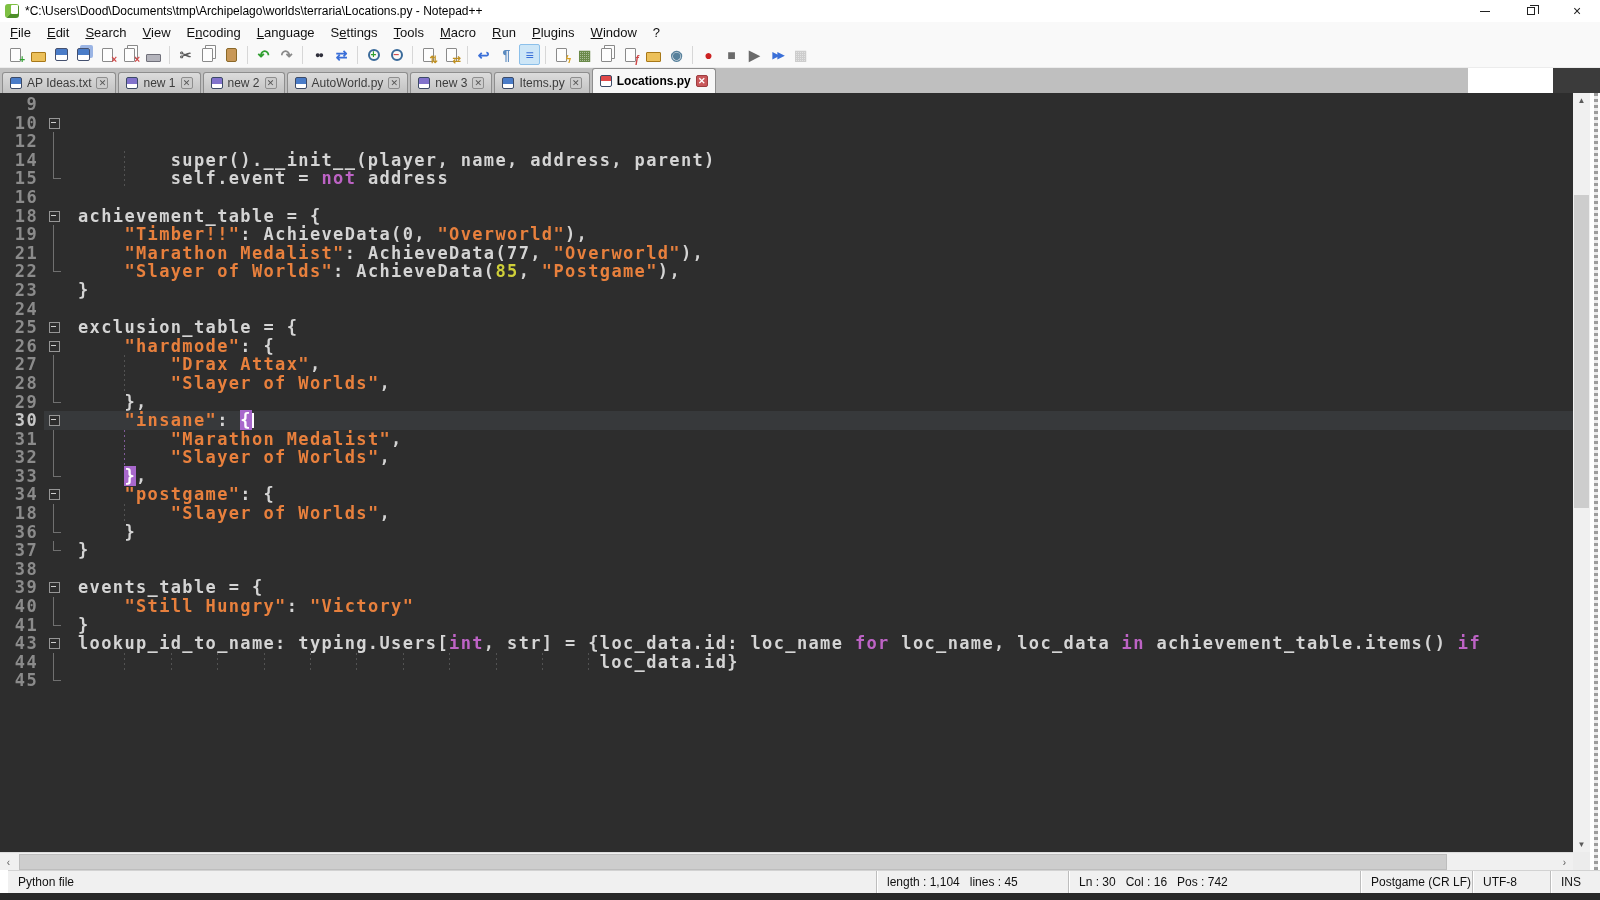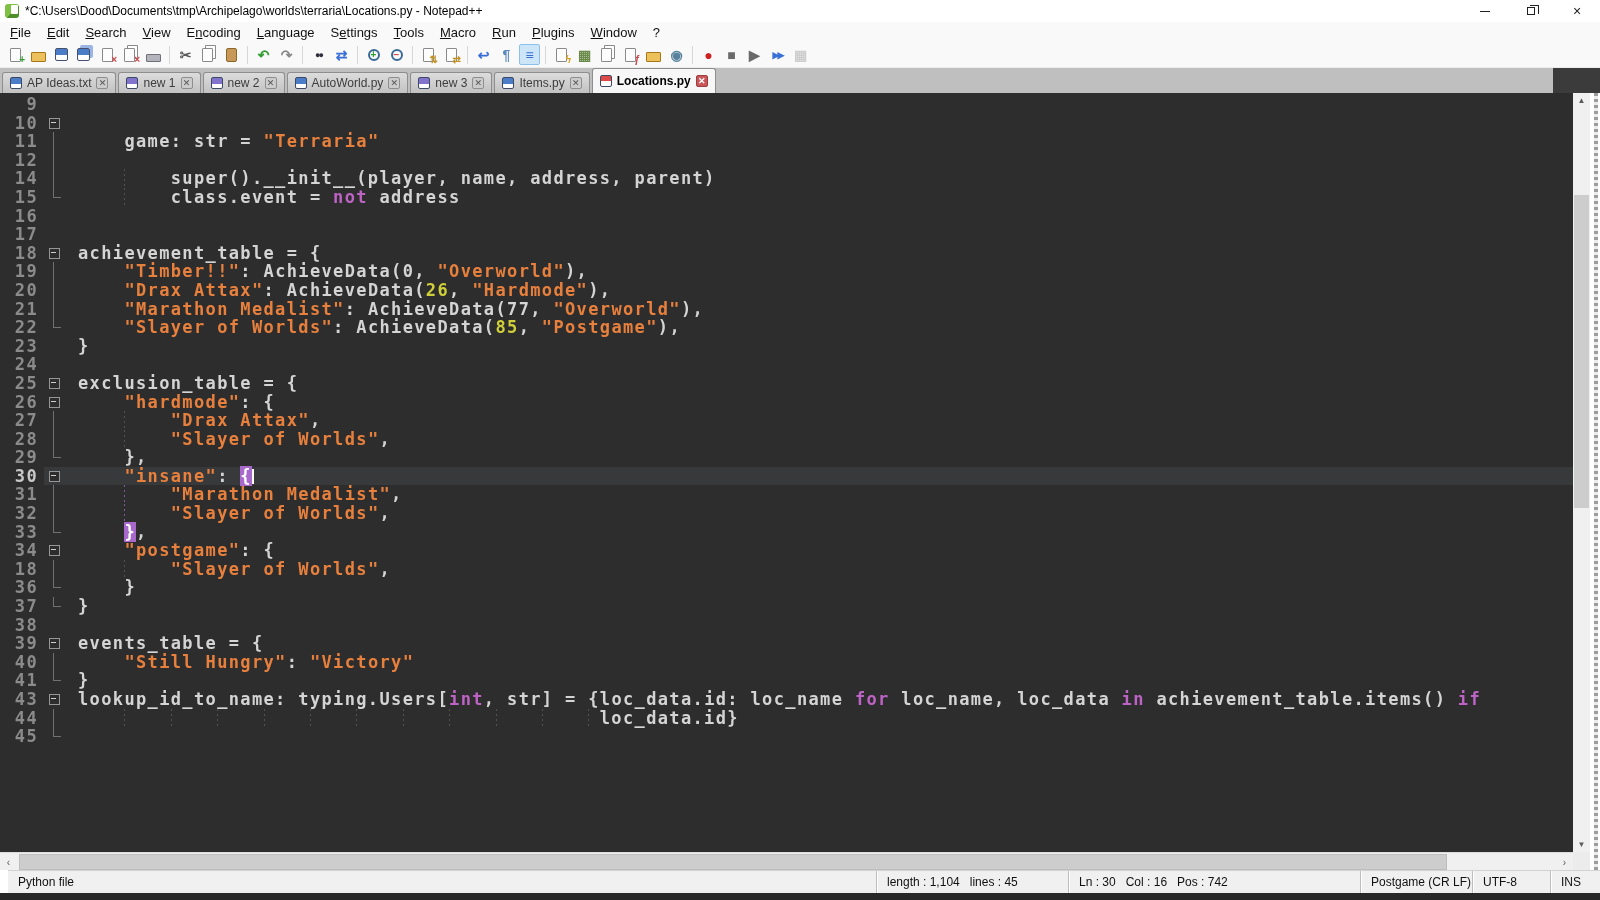--- a/index.html
+++ b/index.html
@@ -40,21 +40,21 @@
   .b-floppy2{width:13px;height:13px;border:1px solid #44506e;border-radius:2px;box-shadow:3px -3px 0 0 #9ab4e4;margin-left:-2px}
   .b-folder{width:15px;height:10px;background:#ecc05a;border:1px solid #a87818;border-radius:1px;margin-top:4px}
   .b-printer{width:15px;height:8px;background:#b4b4bc;border:1px solid #70707a;border-radius:1px;margin-top:6px}
   .b-clip{width:11px;height:14px;background:#c89858;border:1px solid #8a6828;border-radius:2px}
   .b-mag{width:12px;height:12px;border:2px solid #3a6a9a;border-radius:50%;display:flex;align-items:center;justify-content:center}
   .tbadge{position:absolute;right:0;bottom:-1px;font-size:10px;font-weight:bold;line-height:10px}
   .tglyph{font-size:14px;font-weight:bold;line-height:14px;white-space:nowrap}
   .b-mag .mglyph{font-size:10px;font-weight:bold;line-height:8px}
 
   
-  #tabbar{top:68px;left:0;width:1600px;height:25px;background:#bfbfbf;display:flex;align-items:flex-end;padding-left:2px}
+  #tabbar{top:68px;left:0;width:1468px;height:25px;background:#bfbfbf;display:flex;align-items:flex-end;padding-left:2px}
   #tabbar-corner{top:68px;left:1553px;width:47px;height:25px;background:#3b3b3b}
   .tab{height:21px;display:flex;align-items:center;gap:5px;padding:0 7px;background:linear-gradient(#dcdcdc,#c2c2c2);border:1px solid #8e8e8e;border-bottom:0;border-radius:3px 3px 0 0;margin-right:2px;font-size:12px;color:#3c3c3c;flex:none}
   .tab.active{height:25px;background:#f7f7f7;color:#000;font-weight:bold}
   .tflop{width:12px;height:12px;border:1px solid #3c4a66;border-radius:2px;flex:none}
   .tclose{width:12px;height:12px;border:1px solid #8e8e8e;border-radius:2px;background:#cccccc;color:#555;font-size:9px;line-height:10px;text-align:center;flex:none}
   .tab.active .tclose{background:#c9575a;border-color:#9e3d40;color:#fff}
 
   
   #editor{top:93px;left:0;width:1573px;height:759px;background:var(--ebg);padding-top:2px;overflow:hidden;
           font-family:"DejaVu Sans Mono",monospace;font-weight:bold;font-size:17px;letter-spacing:1.36px;line-height:18.6px}
@@ -282,29 +282,26 @@
       <span>Locations.py</span>
       <span class="tclose">✕</span>
     </div>
   </div>
 <div id="tabbar-corner" class="abs"></div>
 
 <div id="lborder" class="abs"></div>
 <div id="editor" class="abs">
     <div class="row"><span class="gut">9</span><span class="fold"></span><span class="code"></span></div>
     <div class="row"><span class="gut">10</span><span class="fold f-s"></span></div>
-    <div class="row"><span class="gut">11</span><span class="fold f-l"></span><span class="code"><span>    game: str = </span><span class="ts">"Terraria"</span></span></div>
     <div class="row"><span class="gut">12</span><span class="fold f-l"></span><span class="code"></span></div>
     <div class="row"><span class="gut">14</span><span class="fold f-l"></span><span class="code"><span>        super().__init__(player, name, address, parent)</span></span><span class="guide" style="left: 124.4px;"></span></div>
-    <div class="row"><span class="gut">15</span><span class="fold f-e"></span><span class="code"><span>        class.event = </span><span class="tk">not</span><span> address</span></span><span class="guide" style="left: 124.4px;"></span></div>
+    <div class="row"><span class="gut">15</span><span class="fold f-e"></span><span class="code"><span>        self.event = </span><span class="tk">not</span><span> address</span></span><span class="guide" style="left: 124.4px;"></span></div>
     <div class="row"><span class="gut">16</span><span class="fold"></span><span class="code"></span></div>
-    <div class="row"><span class="gut">17</span><span class="fold"></span><span class="code"></span></div>
     <div class="row"><span class="gut">18</span><span class="fold f-s"></span><span class="code"><span>achievement_table = {</span></span></div>
     <div class="row"><span class="gut">19</span><span class="fold f-l"></span><span class="code"><span>    </span><span class="ts">"Timber!!"</span><span>: AchieveData(0, </span><span class="ts">"Overworld"</span><span>),</span></span></div>
-    <div class="row"><span class="gut">20</span><span class="fold f-l"></span><span class="code"><span>    </span><span class="ts">"Drax Attax"</span><span>: AchieveData(</span><span class="tn">26</span><span>, </span><span class="ts">"Hardmode"</span><span>),</span></span></div>
     <div class="row"><span class="gut">21</span><span class="fold f-l"></span><span class="code"><span>    </span><span class="ts">"Marathon Medalist"</span><span>: AchieveData(77, </span><span class="ts">"Overworld"</span><span>),</span></span></div>
     <div class="row"><span class="gut">22</span><span class="fold f-e"></span><span class="code"><span>    </span><span class="ts">"Slayer of Worlds"</span><span>: AchieveData(</span><span class="tn">85</span><span>, </span><span class="ts">"Postgame"</span><span>),</span></span></div>
     <div class="row"><span class="gut">23</span><span class="fold"></span><span class="code"><span>}</span></span></div>
     <div class="row"><span class="gut">24</span><span class="fold"></span><span class="code"></span></div>
     <div class="row"><span class="gut">25</span><span class="fold f-s"></span><span class="code"><span>exclusion_table = {</span></span></div>
     <div class="row"><span class="gut">26</span><span class="fold f-s"></span><span class="code"><span>    </span><span class="ts">"hardmode"</span><span>: {</span></span></div>
     <div class="row"><span class="gut">27</span><span class="fold f-l"></span><span class="code"><span>        </span><span class="ts">"Drax Attax"</span><span>,</span></span><span class="guide" style="left: 124.4px;"></span></div>
     <div class="row"><span class="gut">28</span><span class="fold f-l"></span><span class="code"><span>        </span><span class="ts">"Slayer of Worlds"</span><span>,</span></span><span class="guide" style="left: 124.4px;"></span></div>
     <div class="row"><span class="gut">29</span><span class="fold f-e"></span><span class="code"><span>    },</span></span></div>
     <div class="row cur"><span class="gut">30</span><span class="fold f-s"></span><span class="code"><span>    </span><span class="ts">"insane"</span><span>: </span><span class="tb">{</span><span class="caret"></span></span></div>

